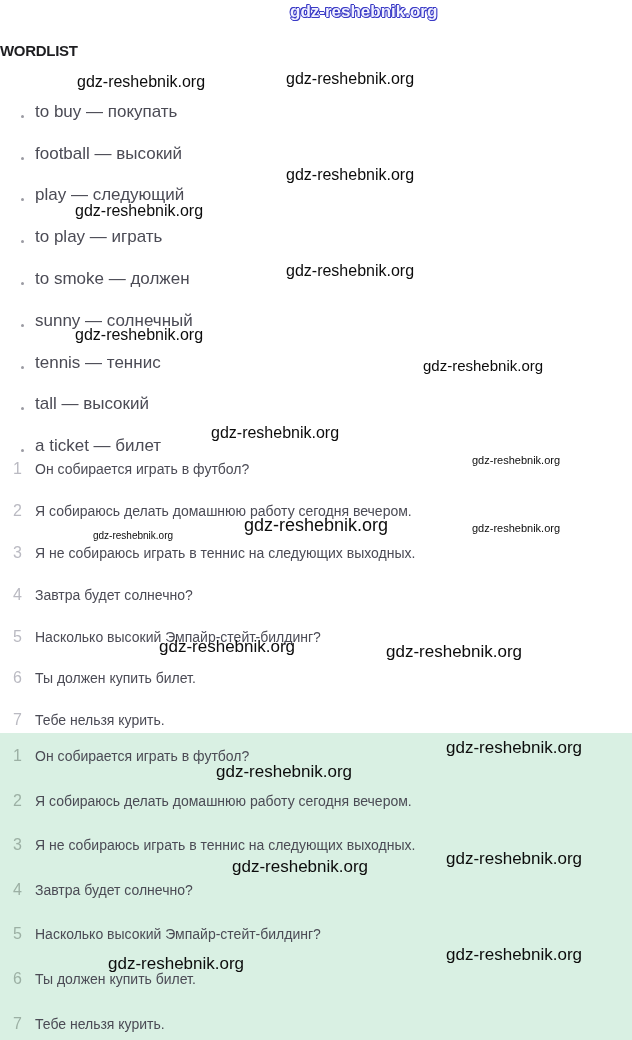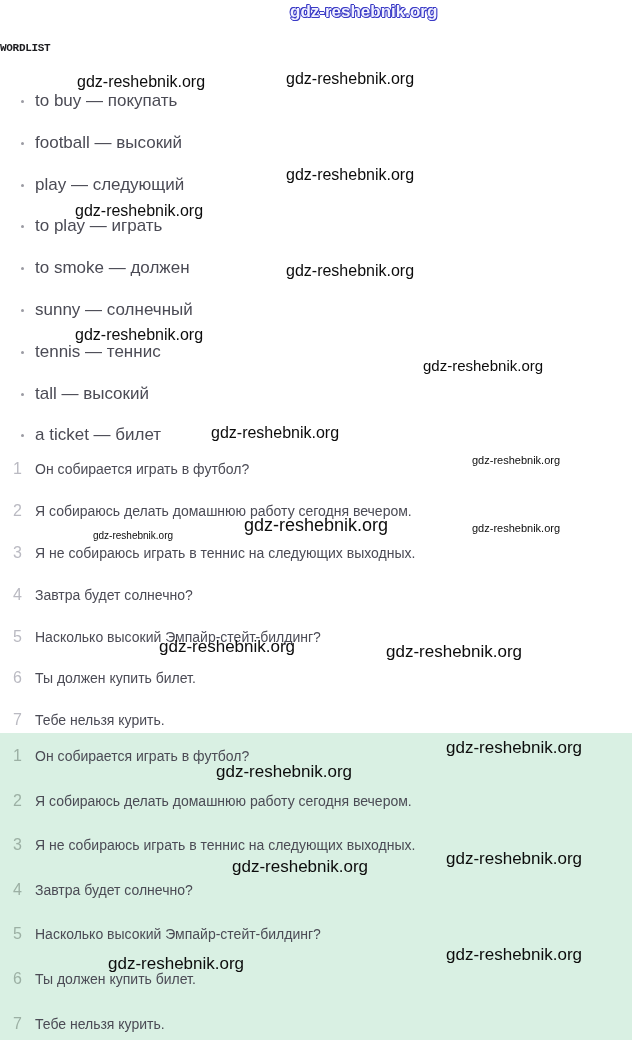--- a/index.html
+++ b/index.html
@@ -3,25 +3,25 @@
 <meta charset="utf-8">
 <style>
   html,body{margin:0;padding:0;background:#ffffff;}
   .page{
     position:relative;width:632px;height:1040px;background:#ffffff;
     font-family:"Liberation Sans",sans-serif;overflow:hidden;
   }
   
   .title{
     position:absolute;top:42px;left:0;margin:0;
-    font-size:11px;font-weight:bold;color:#1d1d20;letter-spacing:-0.3px;font-family:Liberation Mono, monospace;
+    font-size:15px;font-weight:bold;color:#1d1d20;letter-spacing:-0.3px;
   }
   
   .wordlist{position:absolute;top:91px;left:0;width:100%;margin:0;padding:0;list-style:none;}
-  .word-item{height:41.8px;display:flex;align-items:flex-start;}
+  .word-item{height:41.8px;display:flex;align-items:center;}
   .bullet{width:3px;height:3px;border-radius:50%;background:#9b9ba3;margin:9px 0 0 21px;flex:none;}
   .word-text{margin-left:11px;font-size:17px;line-height:20px;color:#4b4b55;}
   
   .task-list{position:absolute;top:459px;left:0;width:100%;margin:0;padding:0;list-style:none;}
   .task-list li{height:41.9px;display:flex;align-items:flex-start;}
   .num{width:22px;text-align:right;font-size:16px;line-height:20px;color:#babac2;flex:none;}
   .sent{margin-left:13px;font-size:14px;line-height:20px;color:#4b4b55;}
   
   .answer-block{position:absolute;top:733px;left:0;width:632px;height:307px;background:#d9f0e3;}
   .answer-list{margin:0;padding:13px 0 0 0;list-style:none;}

